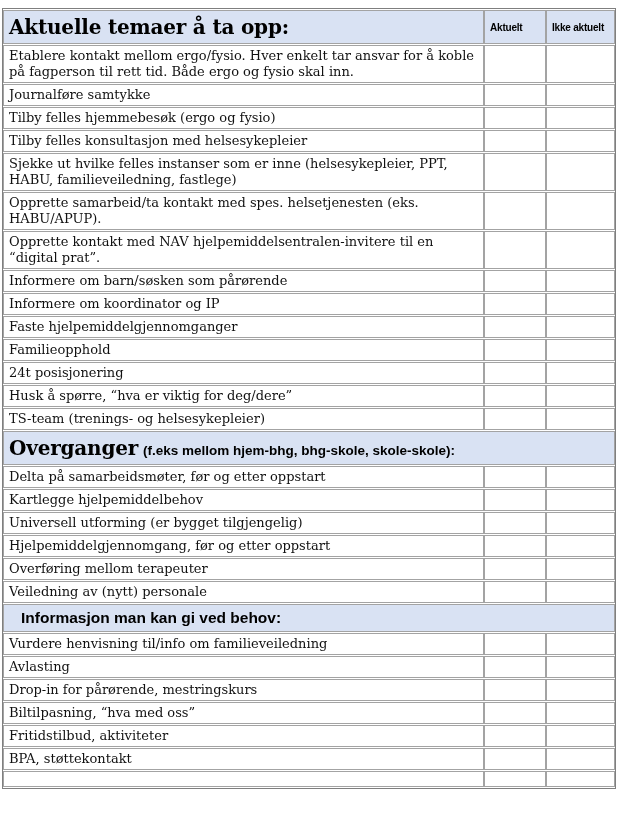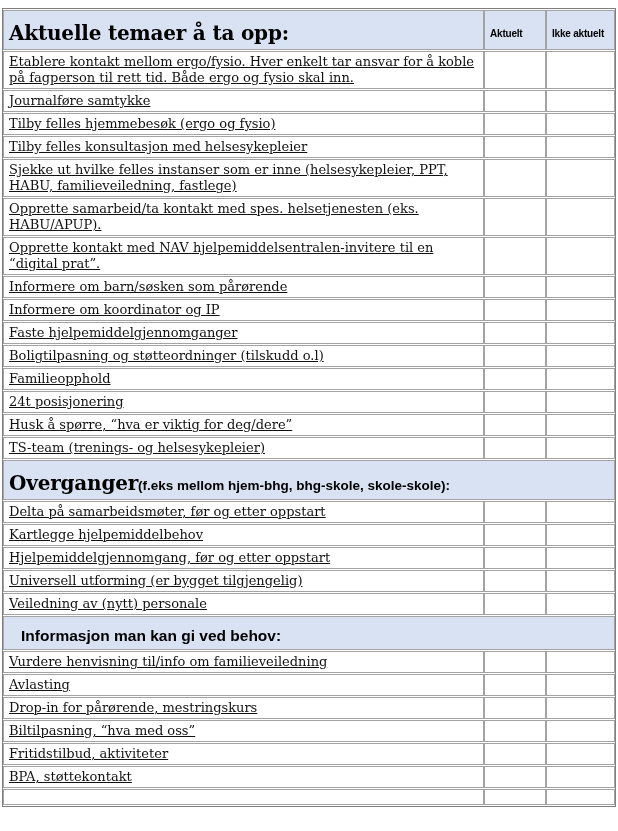--- a/index.html
+++ b/index.html
@@ -30,45 +30,44 @@
     vertical-align: top;
     overflow: hidden;
   }
   
   td.topic {
     font-family: "DejaVu Serif", serif;
     font-size: 13px;
     line-height: 16px;
     color: #111111;
     padding: 2px 4px 2px 5px;
-    text-decoration: underline;
   }
   td.ans { background: #ffffff; }
 
   
   tr.sec-head td {
     background: #d9e2f3;
     vertical-align: middle;
-    padding: 9px 2px 3px 5px;
+    padding: 3px 2px 3px 5px;
   }
   .t-serif {
     font-family: "DejaVu Serif", serif;
     font-weight: bold;
     font-size: 20px;
     line-height: 26px;
     color: #000000;
     letter-spacing: -0.2px;
   }
   .t-sans {
     font-family: "Liberation Sans", sans-serif;
     font-weight: bold;
     font-size: 13.5px;
     color: #000000;
   }
-  .t-sans:not(:empty) { }
+  .t-sans:not(:empty) { margin-left: 5px; }
   .t-sans-lg {
     font-family: "Liberation Sans", sans-serif;
     font-weight: bold;
     font-size: 15.5px;
     line-height: 20px;
     color: #000000;
     margin-left: 12px;
   }
   td.colhead {
     font-family: "Liberation Sans", sans-serif;
@@ -143,25 +142,20 @@
           <td class="topic">Informere om koordinator og IP</td>
           <td class="ans"></td>
           <td class="ans"></td>
         </tr>
         <tr>
           <td class="topic">Faste hjelpemiddelgjennomganger</td>
           <td class="ans"></td>
           <td class="ans"></td>
         </tr>
         <tr>
-          <td class="topic">Boligtilpasning og støtteordninger (tilskudd o.l)</td>
-          <td class="ans"></td>
-          <td class="ans"></td>
-        </tr>
-        <tr>
           <td class="topic">Familieopphold</td>
           <td class="ans"></td>
           <td class="ans"></td>
         </tr>
         <tr>
           <td class="topic">24t posisjonering</td>
           <td class="ans"></td>
           <td class="ans"></td>
         </tr>
         <tr>
@@ -181,26 +175,31 @@
           <td class="topic">Delta på samarbeidsmøter, før og etter oppstart</td>
           <td class="ans"></td>
           <td class="ans"></td>
         </tr>
         <tr>
           <td class="topic">Kartlegge hjelpemiddelbehov</td>
           <td class="ans"></td>
           <td class="ans"></td>
         </tr>
         <tr>
+          <td class="topic">Universell utforming (er bygget tilgjengelig)</td>
+          <td class="ans"></td>
+          <td class="ans"></td>
+        </tr>
+        <tr>
           <td class="topic">Hjelpemiddelgjennomgang, før og etter oppstart</td>
           <td class="ans"></td>
           <td class="ans"></td>
         </tr>
         <tr>
-          <td class="topic">Universell utforming (er bygget tilgjengelig)</td>
+          <td class="topic">Overføring mellom terapeuter</td>
           <td class="ans"></td>
           <td class="ans"></td>
         </tr>
         <tr>
           <td class="topic">Veiledning av (nytt) personale</td>
           <td class="ans"></td>
           <td class="ans"></td>
         </tr>
         <tr class="sec-head">
           <td class="title-cell" colspan="3"><span class="t-sans-lg">Informasjon man kan gi ved behov:</span><span class="t-sans"></span></td>

